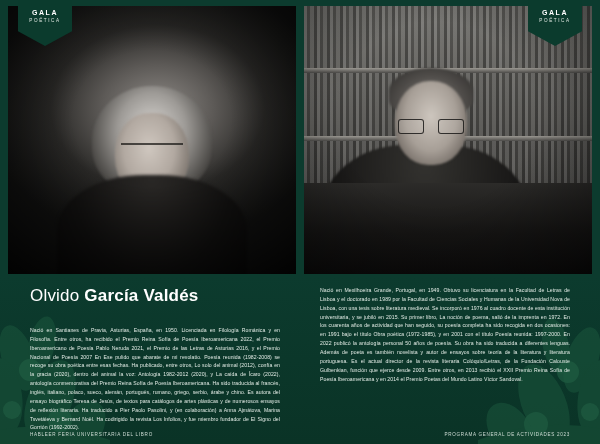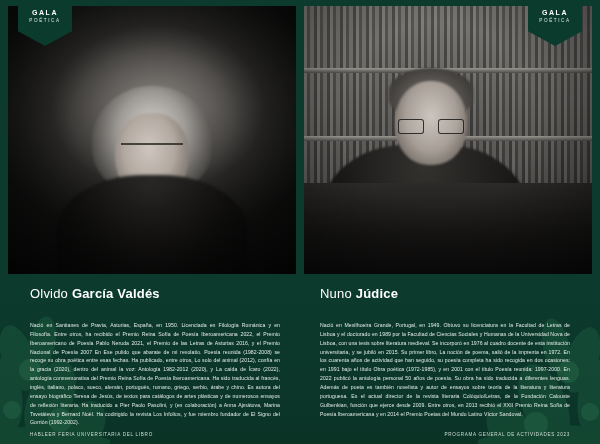--- a/index.html
+++ b/index.html
@@ -181,21 +181,21 @@
   .columns {
     position: absolute;
     top: 286px; left: 30px; right: 30px;
     display: flex;
     gap: 40px;
     z-index: 3;
   }
   .col { flex: 1 1 50%; }
   .author {
     color: #ffffff;
-    font-size: 13px;
+    font-size: 17px;
     font-weight: 300;
     letter-spacing: .2px;
     margin-bottom: 20px;
   }
   .author b { font-weight: 700; }
   .bio {
     color: #e3ece6;
     font-size: 5.15px;
     line-height: 1.72;
     text-align: justify;
@@ -296,24 +296,20 @@
 
   <div class="columns">
     <div class="col">
       <div class="author">
         <span>Olvido</span>
         <b>García Valdés</b>
       </div>
       <p class="bio">Nació en Santianes de Pravia, Asturias, España, en 1950. Licenciada en Filología Románica y en Filosofía. Entre otros, ha recibido el Premio Reina Sofía de Poesía Iberoamericana 2022, el Premio Iberoamericano de Poesía Pablo Neruda 2021, el Premio de las Letras de Asturias 2016, y el Premio Nacional de Poesía 2007 En Ese pulido que abarate de mi revolatio. Poesía reunida (1982-2008) se recoge su obra poética entre esas fechas. Ha publicado, entre otros, Lo solo del animal (2012), confía en la gracia (2020), dentro del animal la voz: Antología 1982-2012 (2020), y La caída de Ícaro (2022), antología conmemorativa del Premio Reina Sofía de Poesía Iberoamericana. Ha sido traducida al francés, inglés, italiano, polaco, sueco, alemán, portugués, rumano, griego, serbio, árabe y chino. Es autora del ensayo biográfico Teresa de Jesús, de textos para catálogos de artes plásticas y de numerosos ensayos de reflexión literaria. Ha traducido a Pier Paolo Pasolini, y (en colaboración) a Anna Ajmátova, Marina Tsvetáieva y Bernard Noël. Ha codirigido la revista Los Infolios, y fue miembro fundador de El Signo del Gorrión (1992-2002).</p>
     </div>
     <div class="col">
-      <div class="author">
-        <span>Nuno</span>
-        <b>Júdice</b>
-      </div>
       <p class="bio">Nació en Mexilhoeira Grande, Portugal, en 1949. Obtuvo su licenciatura en la Facultad de Letras de Lisboa y el doctorado en 1989 por la Facultad de Ciencias Sociales y Humanas de la Universidad Nova de Lisboa, con una tesis sobre literatura medieval. Se incorporó en 1976 al cuadro docente de esta institución universitaria, y se jubiló en 2015. Su primer libro, La noción de poema, salió de la imprenta en 1972. En los cuarenta años de actividad que han seguido, su poesía completa ha sido recogida en dos ocasiones: en 1991 bajo el título Obra poética (1972-1985), y en 2001 con el título Poesía reunida: 1997-2000. En 2022 publicó la antología personal 50 años de poesía. Su obra ha sido traducida a diferentes lenguas. Además de poeta es también novelista y autor de ensayos sobre teoría de la literatura y literatura portuguesa. Es el actual director de la revista literaria Colóquio/Letras, de la Fundación Calouste Gulbenkian, función que ejerce desde 2009. Entre otros, en 2013 recibió el XXII Premio Reina Sofía de Poesía Iberoamericana y en 2014 el Premio Poetas del Mundo Latino Víctor Sandoval.</p>
     </div>
   </div>
 
   <div class="footer">
     <span>HABLEER FERIA UNIVERSITARIA DEL LIBRO</span>
     <span>PROGRAMA GENERAL DE ACTIVIDADES 2023</span>
   </div>
 
 </div>

